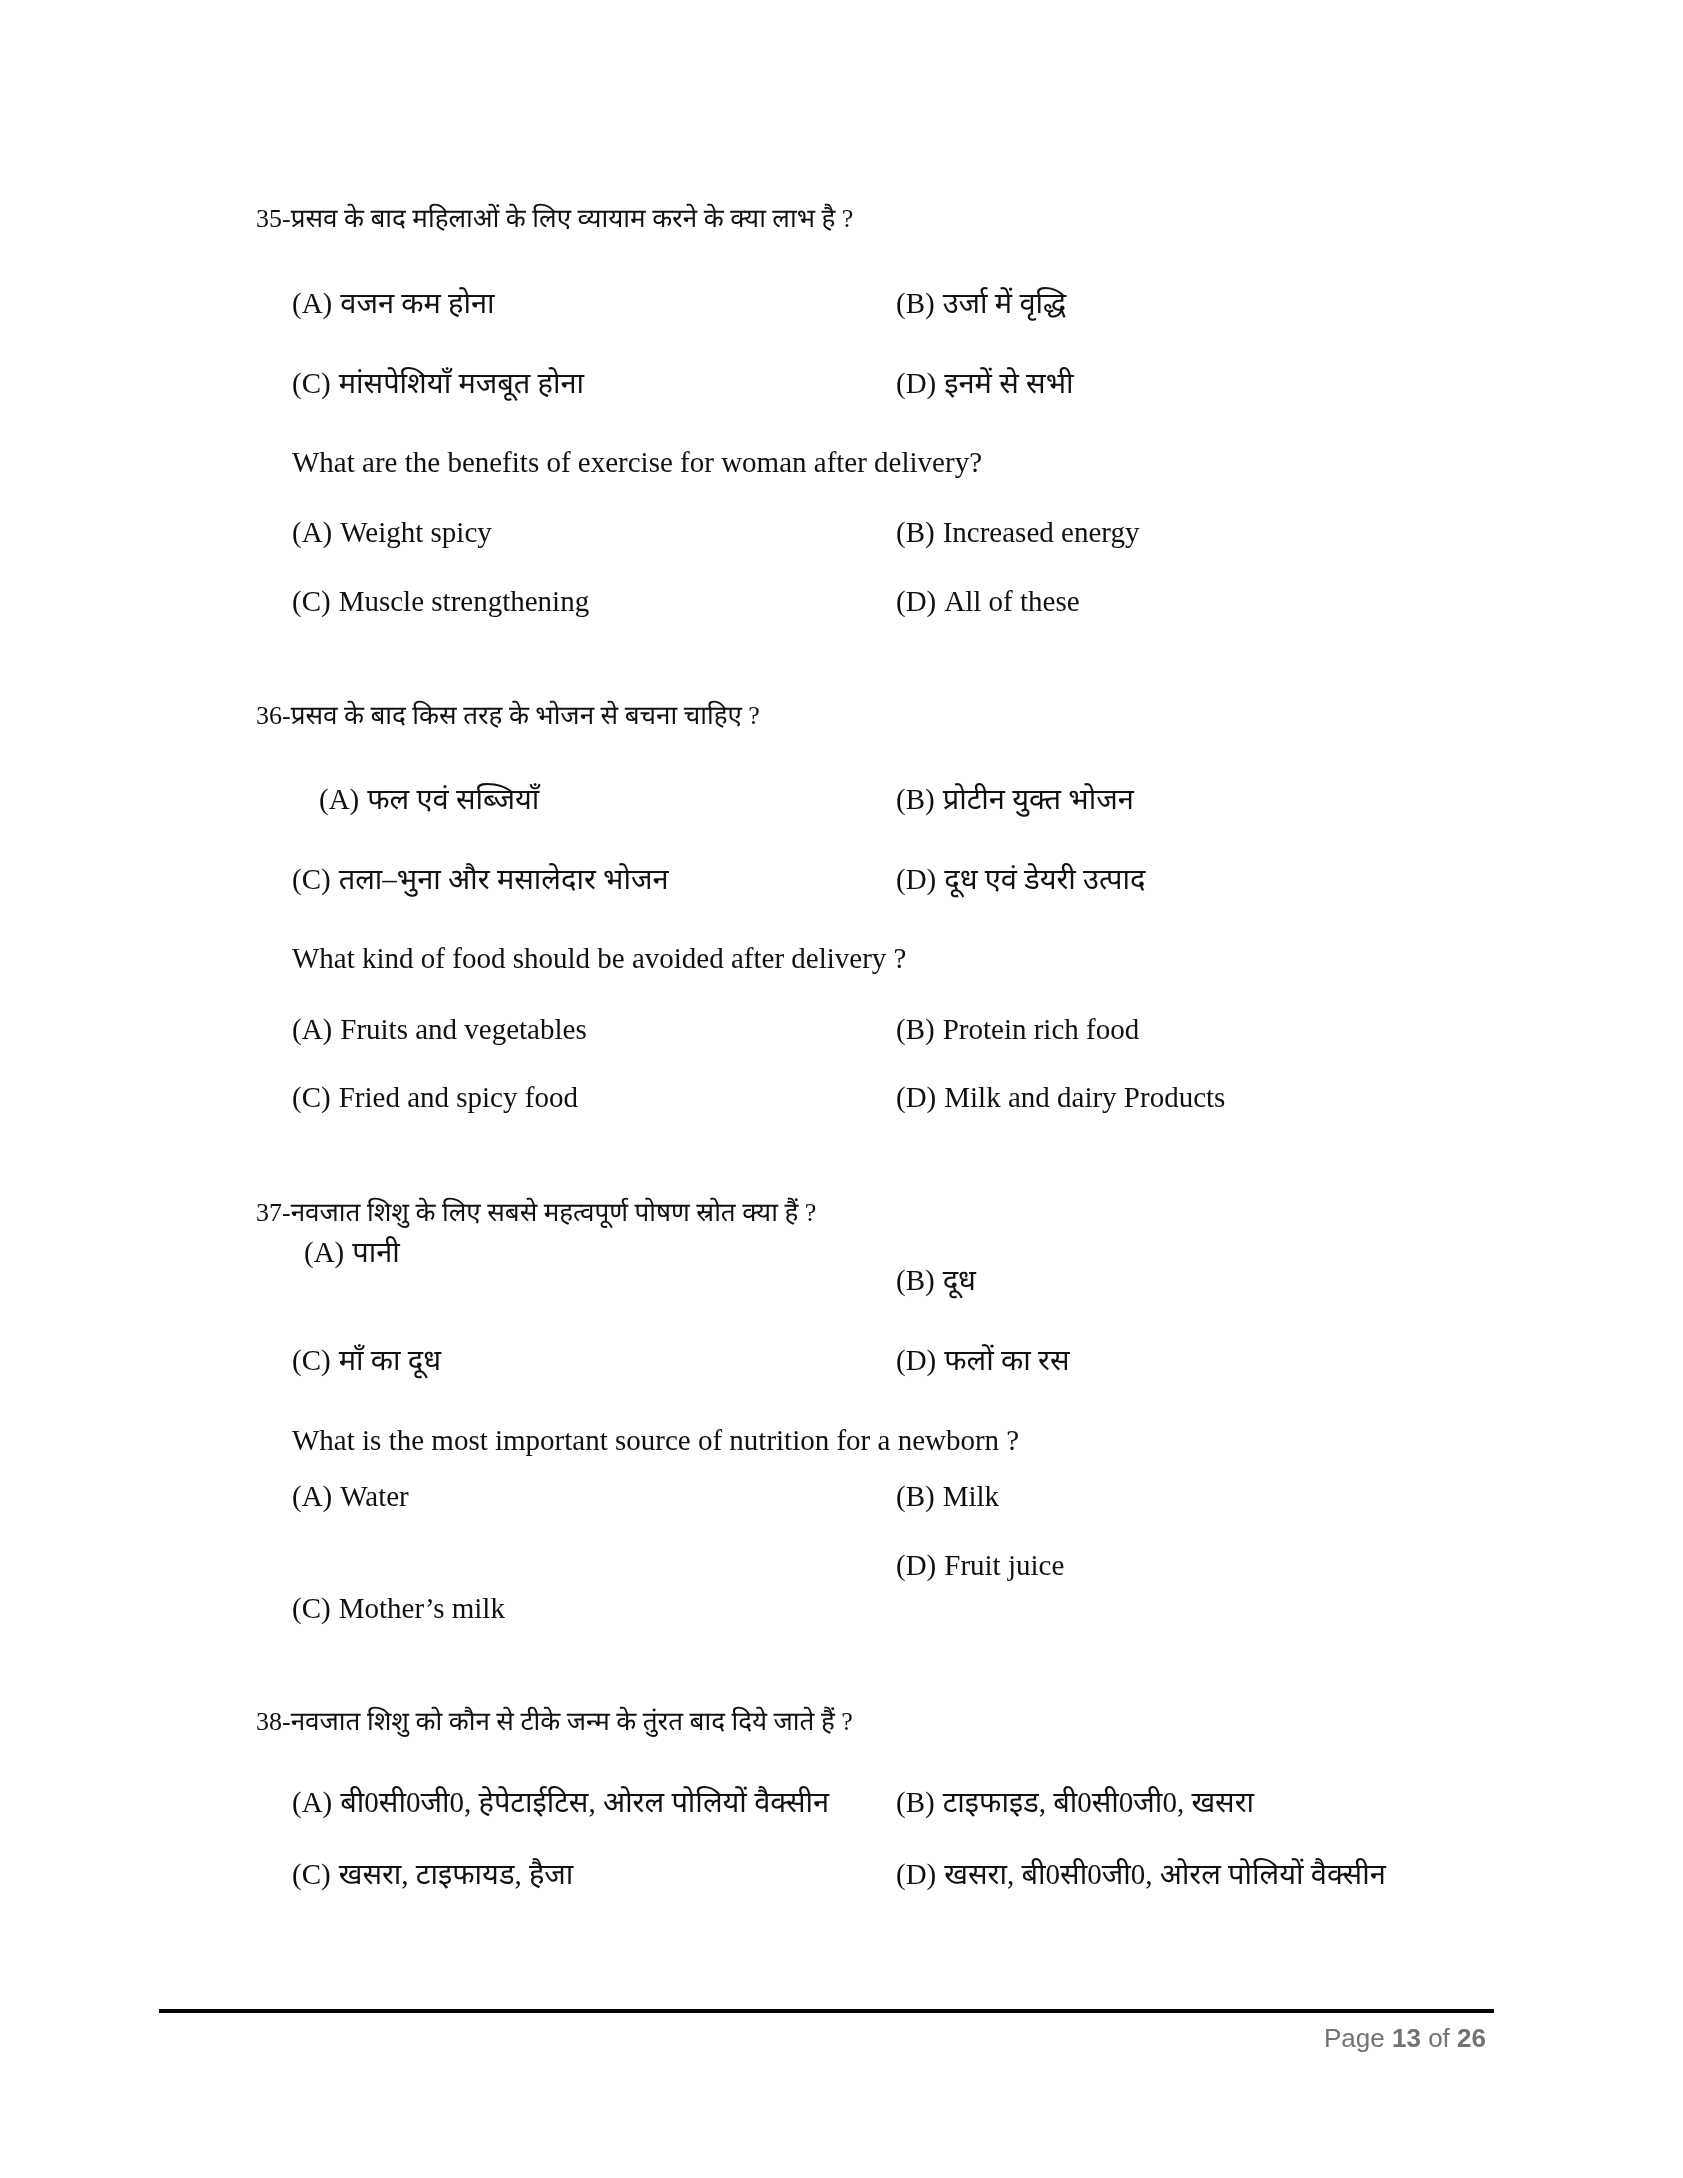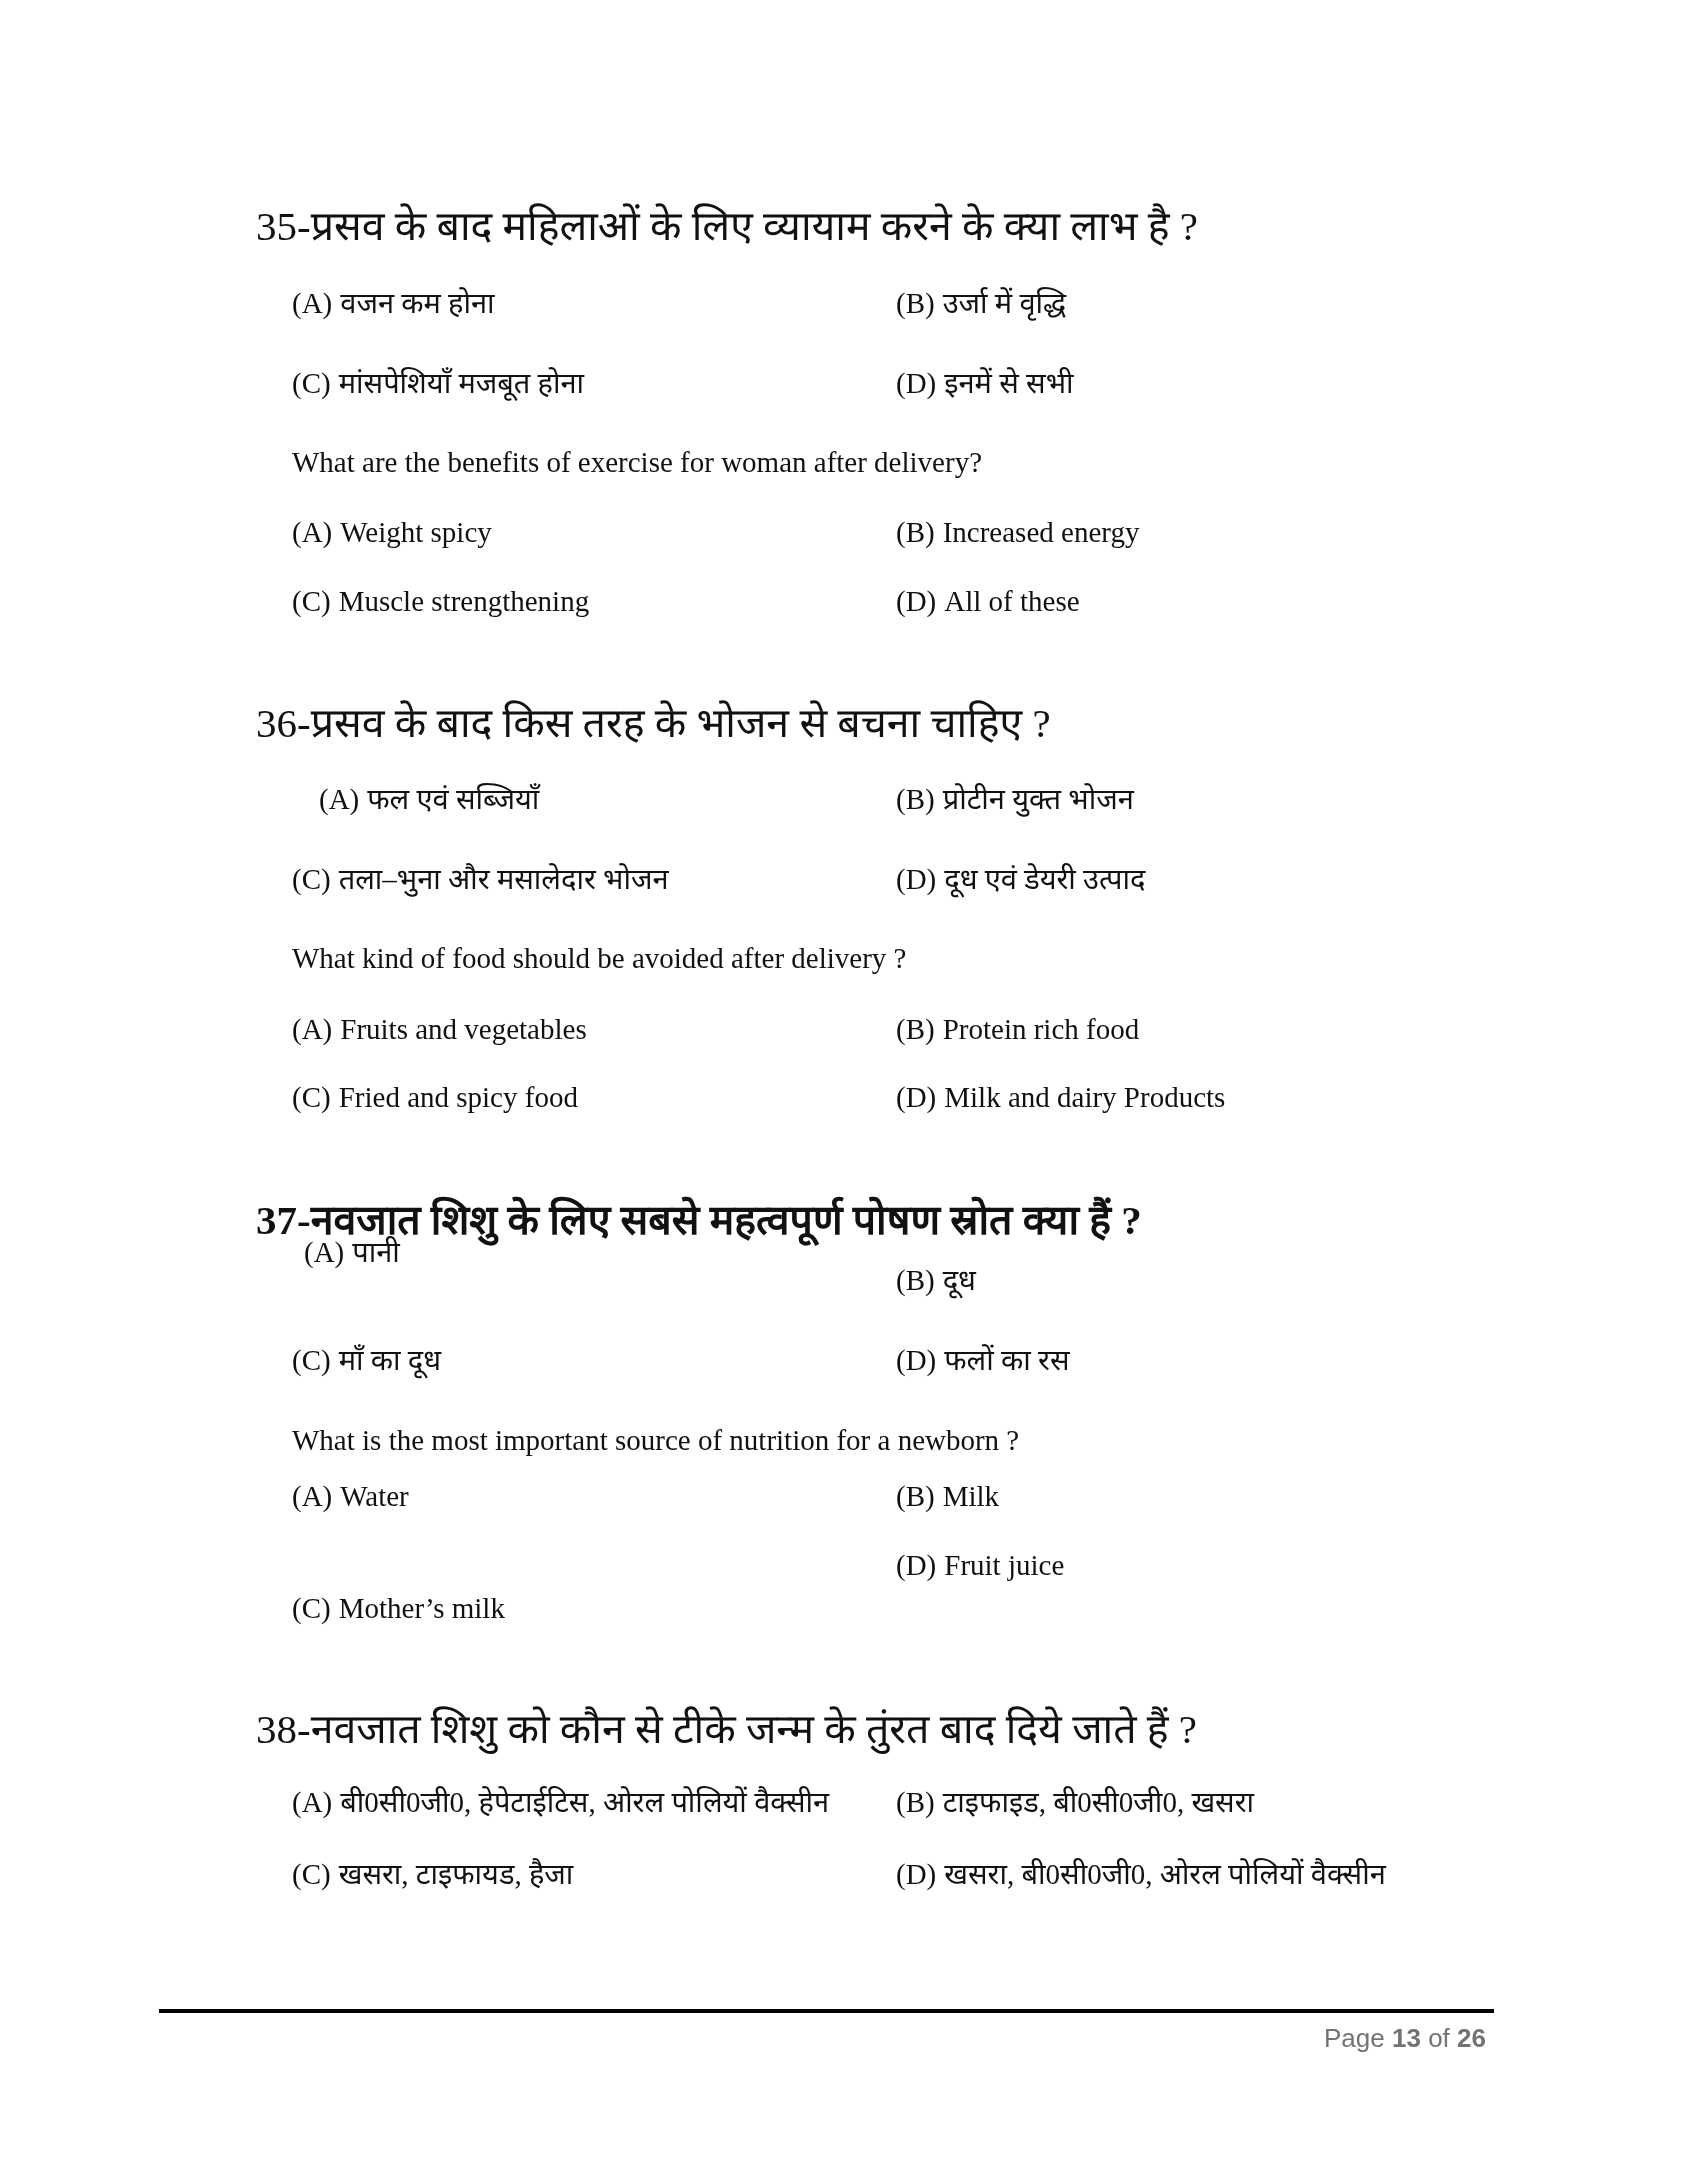--- a/index.html
+++ b/index.html
@@ -1,19 +1,19 @@
 <!DOCTYPE html>
 <html><head>
 <meta charset="utf-8">
 <style>
   html, body { margin: 0; padding: 0; background: #ffffff; }
   body { width: 1683px; height: 2178px; position: relative; overflow: hidden;
          font-family: "Liberation Serif", "DejaVu Serif", serif; color: #111; }
   .line { position: absolute; white-space: nowrap; font-size: 29px; line-height: 1; }
-  .q-hi { font-size: 41px; }
+  .q-hi { font-size: 26px; }
   .q-en { font-size: 29px; }
   .opt { position: absolute; white-space: nowrap; font-size: 29px; line-height: 1; }
   .opt .lbl { margin-right: 8px; }
   .footer-rule { position: absolute; left: 159px; top: 2009px; width: 1335px; height: 4px; background: #000; }
   .page-num { position: absolute; left: 1324px; top: 2023px; font-family: "Liberation Sans", "DejaVu Sans", sans-serif;
               font-size: 26px; color: #737373; white-space: nowrap; }
   .page-num b { font-weight: bold; }
 </style>
 </head>
 <body>
@@ -44,21 +44,21 @@
   <div class="opt" style="left:896px; top:865px;"><span class="lbl">(D)</span><span>दूध एवं डेयरी उत्पाद</span></div>
 
   <div class="line q-en" style="left:292px; top:944px;">What kind of food should be avoided after delivery ?</div>
   <div class="opt" style="left:292px; top:1015px;"><span class="lbl">(A)</span><span>Fruits and vegetables</span></div>
   <div class="opt" style="left:896px; top:1015px;"><span class="lbl">(B)</span><span>Protein rich food</span></div>
   <div class="opt" style="left:292px; top:1083px;"><span class="lbl">(C)</span><span>Fried and spicy food</span></div>
   <div class="opt" style="left:896px; top:1083px;"><span class="lbl">(D)</span><span>Milk and dairy Products</span></div>
 </div>
 
 <div>
-  <div class="line q-hi" style="left:256px; top:1200px;font-weight:bold;">
+  <div class="line q-hi" style="left:256px; top:1200px;">
     <span>37-</span><span>नवजात शिशु के लिए सबसे महत्वपूर्ण पोषण स्रोत क्या हैं ?</span>
   </div>
   <div class="opt" style="left:292px; top:1238px;margin-left:12px;"><span class="lbl">(A)</span><span>पानी</span></div>
   <div class="opt" style="left:896px; top:1266px;"><span class="lbl">(B)</span><span>दूध</span></div>
   <div class="opt" style="left:292px; top:1346px;"><span class="lbl">(C)</span><span>माँ का दूध</span></div>
   <div class="opt" style="left:896px; top:1346px;"><span class="lbl">(D)</span><span>फलों का रस</span></div>
 
   <div class="line q-en" style="left:292px; top:1426px;">What is the most important source of nutrition for a newborn ?</div>
   <div class="opt" style="left:292px; top:1482px;"><span class="lbl">(A)</span><span>Water</span></div>
   <div class="opt" style="left:896px; top:1482px;"><span class="lbl">(B)</span><span>Milk</span></div>

